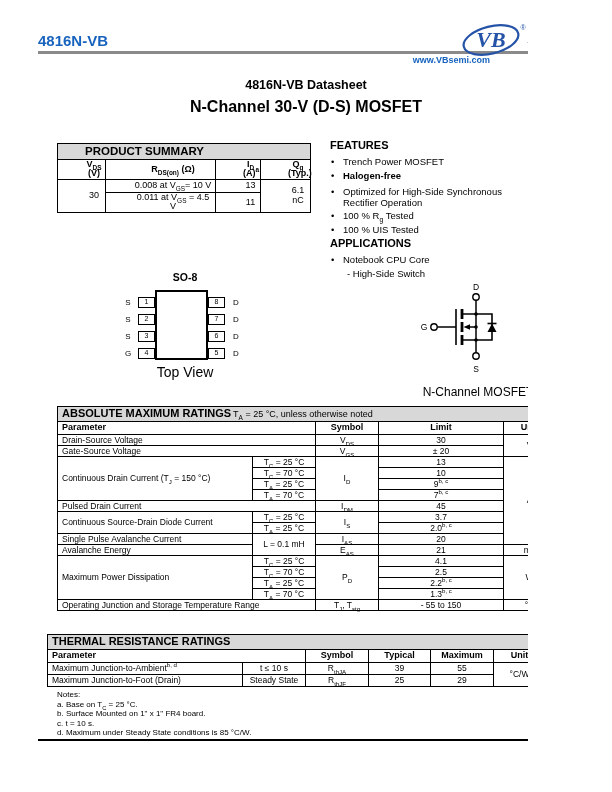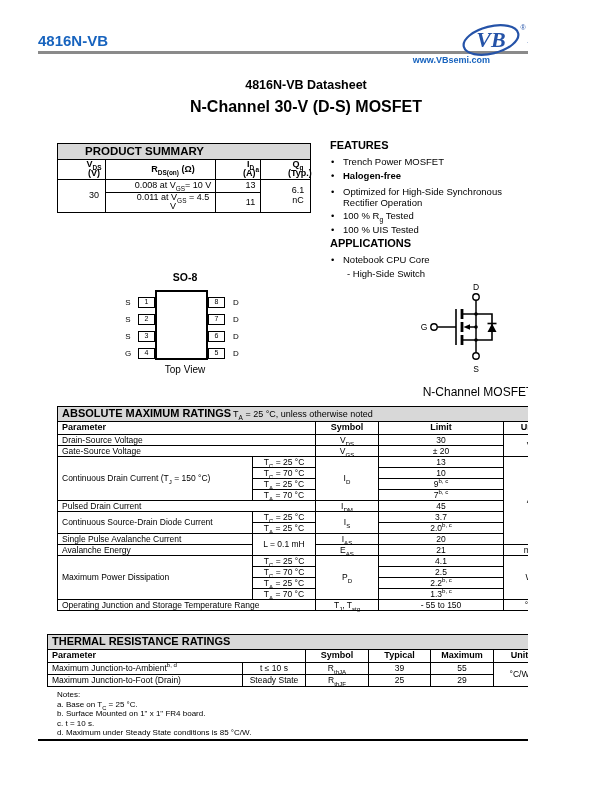--- a/index.html
+++ b/index.html
@@ -48,21 +48,21 @@
   
   .rohs { position:absolute; left:524px; top:138px; width:52px; text-align:center; }
   .rohs-name { font-size:13px; font-weight:bold; letter-spacing:0.5px; margin-top:1px; }
   .rohs-sub { font-size:5px; font-weight:bold; letter-spacing:0.3px; }
   
   .so8 { position:absolute; left:120px; top:271px; width:130px; height:108px; }
   .so8-name { position:absolute; left:0; top:0; width:130px; text-align:center; font-size:10.5px; font-weight:bold; }
   .so8-body { position:absolute; left:35px; top:19px; width:53px; height:70px; border:2px solid #000; background:#fff; }
   .pin { position:absolute; width:17px; height:11px; border:1.5px solid #000; font-size:7px; line-height:8px; text-align:center; background:#fff; }
   .pin-label { position:absolute; width:12px; font-size:8px; line-height:11px; text-align:center; }
-  .so8-caption { position:absolute; left:0; top:93px; width:130px; text-align:center; font-size:10px; }
+  .so8-caption { position:absolute; left:0; top:93px; width:130px; text-align:center; font-size:14px; }
   
   .mosfet { position:absolute; left:418px; top:281px; }
   .mosfet-caption { position:absolute; left:408px; top:385px; width:140px; text-align:center; font-size:12px; }
   
   .notes { position:absolute; left:57px; top:690px; font-size:8px; line-height:9.5px; }
   .footer-rule { position:absolute; left:38px; top:739px; width:528px; height:1.5px; background:#000; }
   .page-num { position:absolute; left:552px; top:749px; font-size:9px; }
 </style>
 </head>
 <body>

